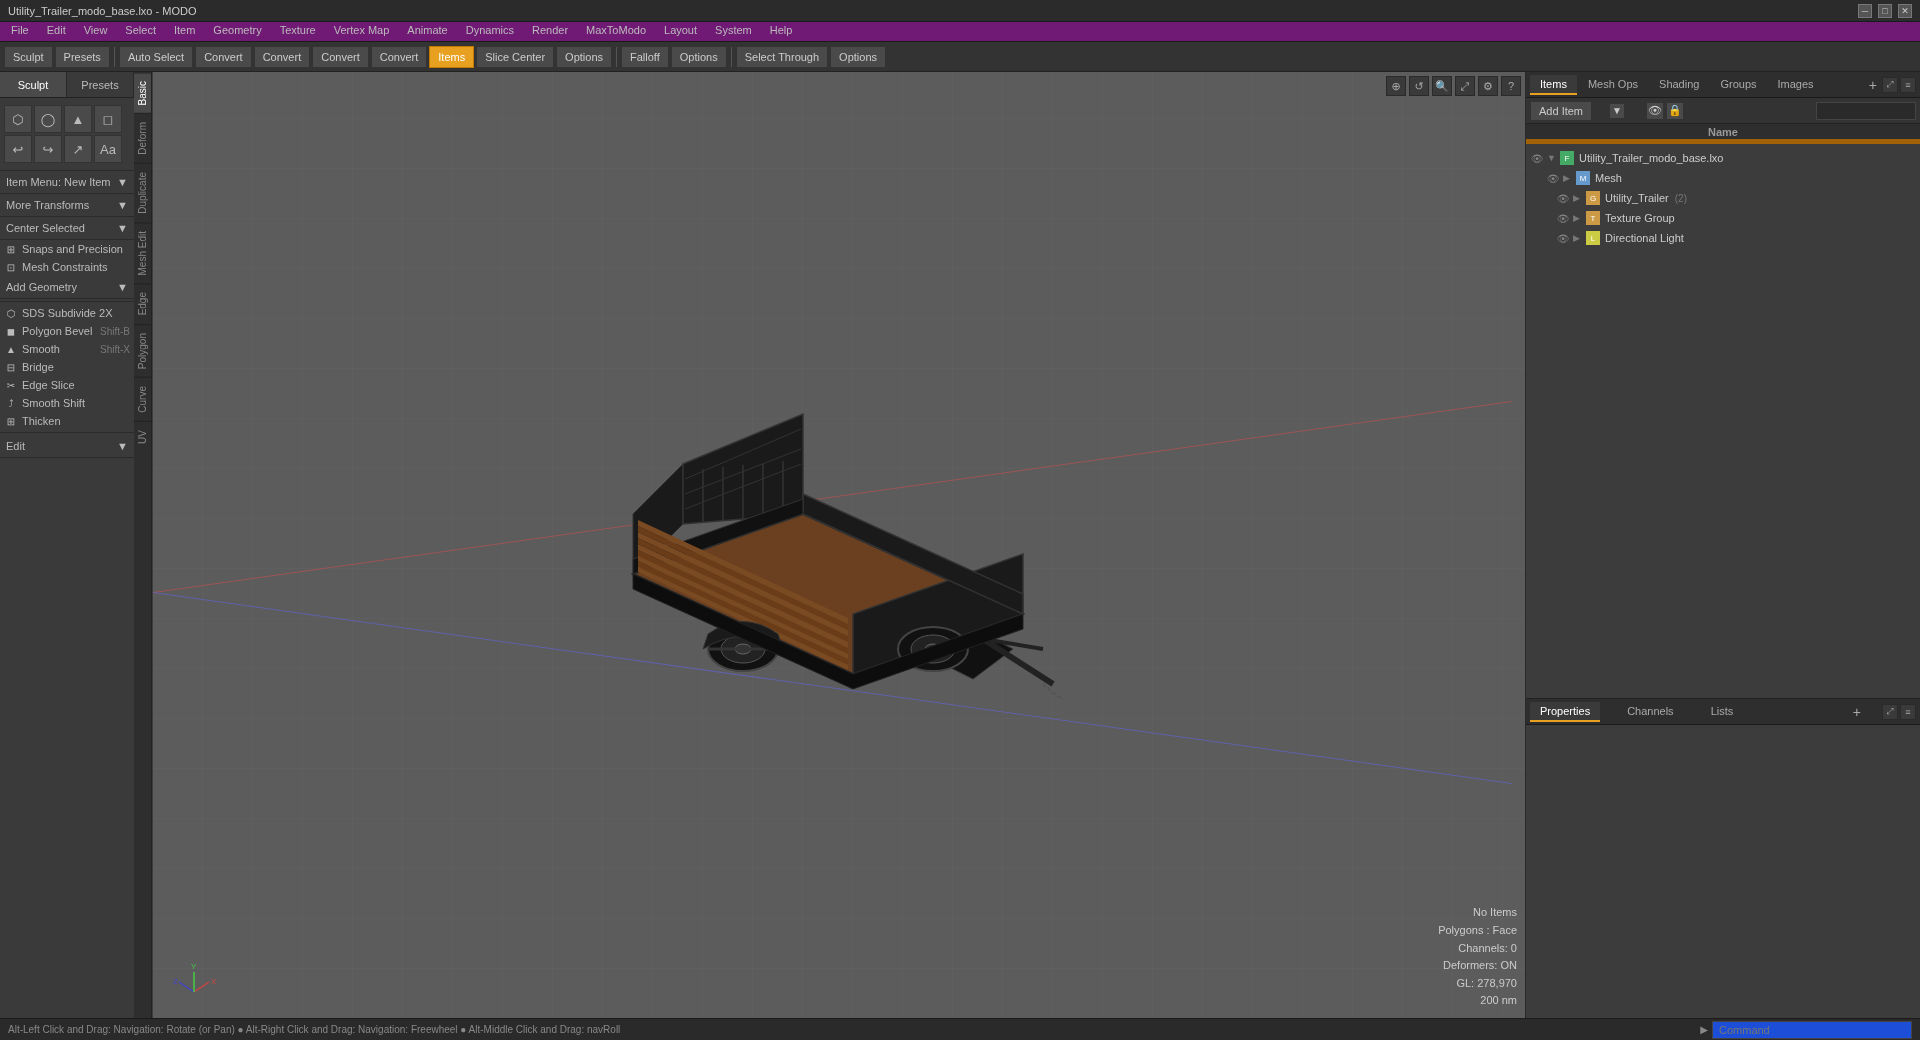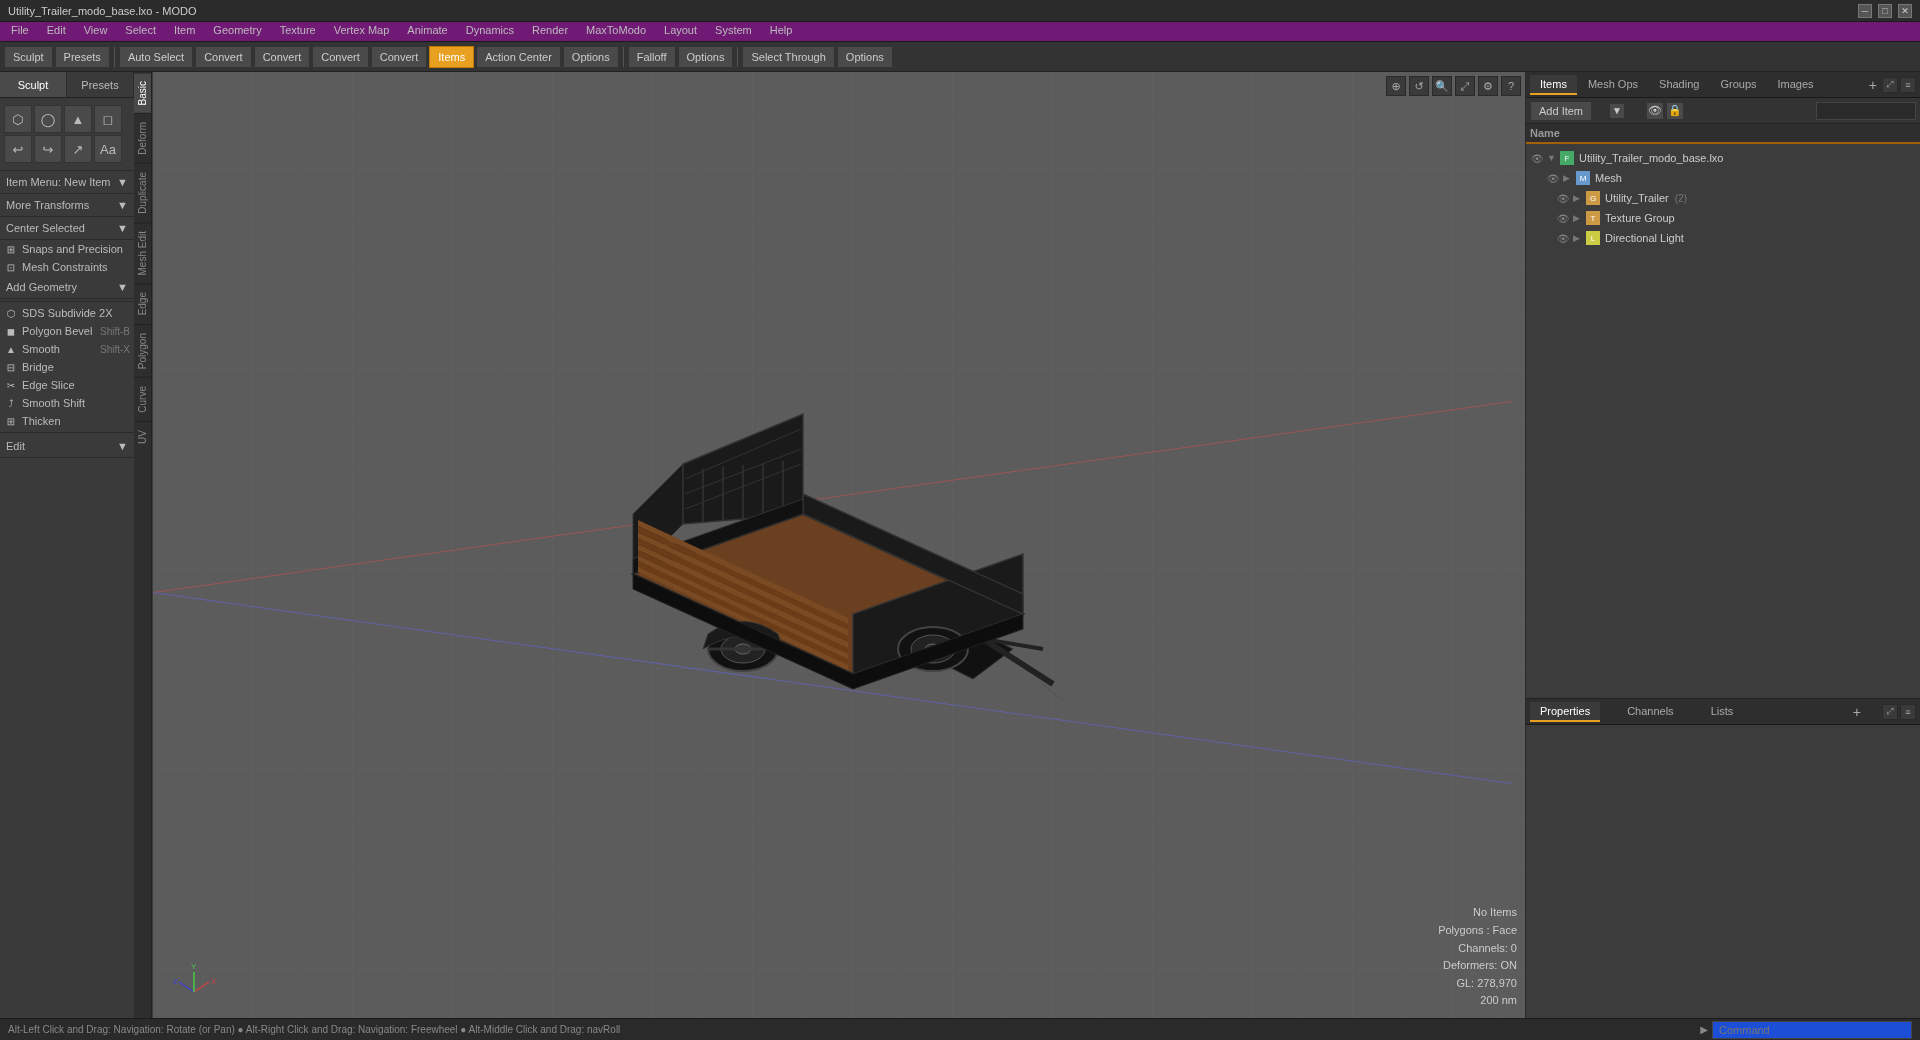--- a/index.html
+++ b/index.html
@@ -397,21 +397,22 @@
     .tree-label { font-size: 11px; color: #ccc; }
     .tree-count { font-size: 10px; color: #777; margin-left: 3px; }
 
     
     #tree-header {
       height: 20px;
       background: #2e2e2e;
       display: flex;
       align-items: center;
       padding: 0 4px;
-      border-bottom: 2px solid #a16207;
+      border-bottom: 5px solid #a16207;
+      justify-content: center;
     }
     .tree-header-label { font-size: 11px; color: #999; font-weight: bold; }
 
     
     #rpanel-bottom {
       height: 320px;
       border-top: 1px solid #222;
       display: flex;
       flex-direction: column;
     }
@@ -492,21 +493,21 @@
   <div class="toolbar-btn">
     <span>Convert</span>
   </div>
   <div class="toolbar-btn">
     <span>Convert</span>
   </div>
   <div class="toolbar-btn active">
     <span>Items</span>
   </div>
   <div class="toolbar-btn">
-    <span>Action Center</span>
+    <span>Slice Center</span>
   </div>
   <div class="toolbar-btn">
     <span>Options</span>
   </div>
   <div class="toolbar-sep"></div>
   <div class="toolbar-btn">
     <span>Falloff</span>
   </div>
   <div class="toolbar-btn">
     <span>Options</span>

